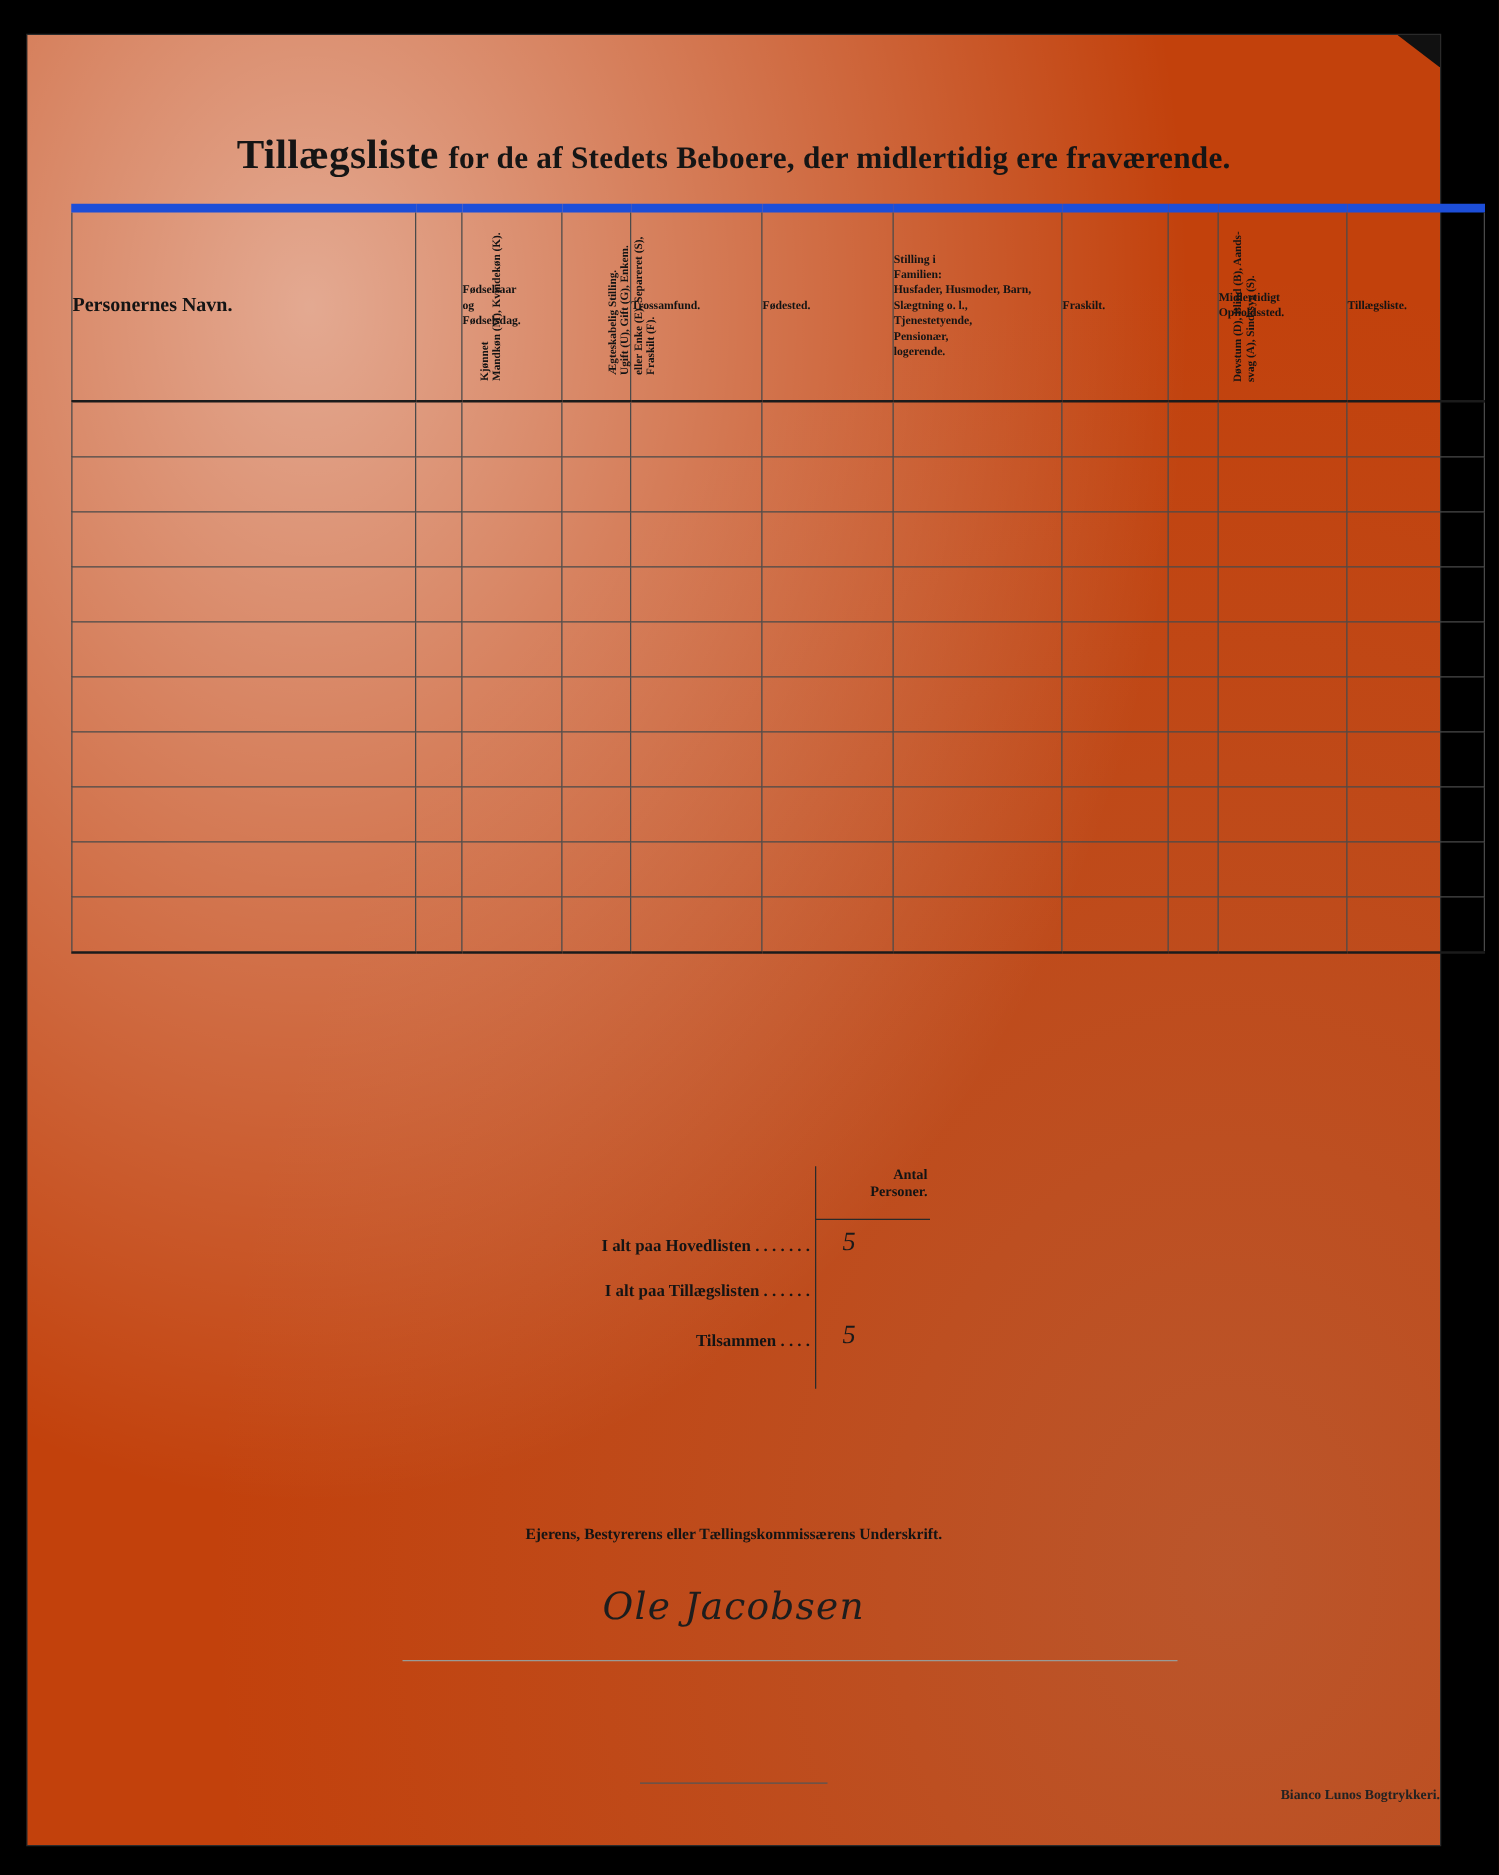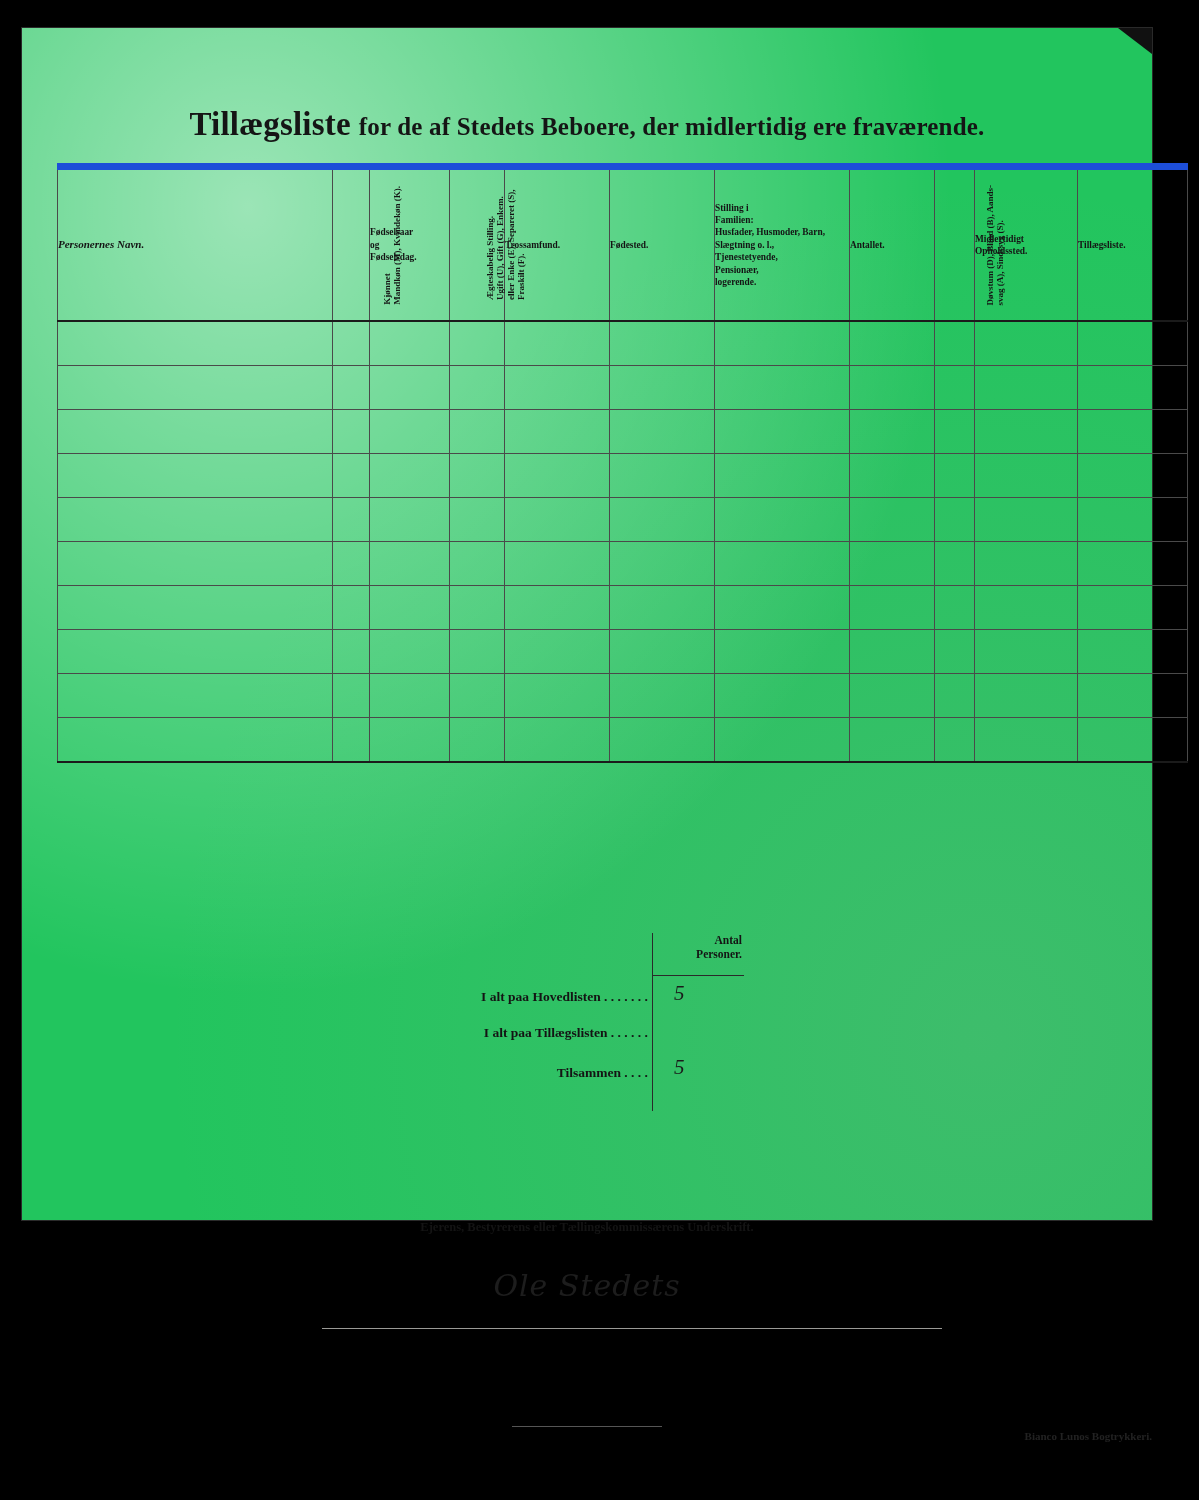--- a/index.html
+++ b/index.html
@@ -11,22 +11,22 @@
     width: 1199px;
     height: 1500px;
     overflow: hidden;
     font-family: "Liberation Serif", serif;
   }
   #page {
     position: absolute;
     left: 22px;
     top: 28px;
     width: 1130px;
-    height: 1192px;
-    background: #22c55e;
+    height: 1448px;
+    background: #c2410c;
     box-shadow: 0 0 0 1px #2a2a2a;
   }
   
   #page:before {
     content: "";
     position: absolute;
     inset: 0;
     background:
       radial-gradient(ellipse at 20% 15%, rgba(255,255,255,0.55), rgba(255,255,255,0) 55%),
       radial-gradient(ellipse at 85% 85%, rgba(160,160,155,0.22), rgba(255,255,255,0) 60%);
@@ -95,21 +95,21 @@
     line-height: 1.15;
     white-space: nowrap;
   }
   table.grid tbody td {
     height: 43px;
   }
   table.grid tbody tr:last-child td {
     border-bottom: 2px solid #1b1b1b;
   }
   .hd-small { font-size: 9.4px; font-weight: bold; line-height: 1.2; }
-  .hd-name  { font-size: 11px; font-weight: bold; font-style: italic; }
+  .hd-name  { font-size: 16px; font-weight: bold; }
 
   
   .subtitle {
     position: absolute;
     left: 0;
     right: 0;
     top: 865px;
     text-align: center;
     font-size: 25px;
     font-weight: bold;
@@ -261,21 +261,21 @@
         <th>
           <span class="hd-small">Trossamfund.</span>
         </th>
         <th>
           <span class="hd-small">Fødested.</span>
         </th>
         <th>
           <span class="hd-small">Stilling i<br>Familien:<br>Husfader, Husmoder, Barn,<br>Slægtning o. l.,<br>Tjenestetyende,<br>Pensionær,<br>logerende.</span>
         </th>
         <th>
-          <span class="hd-small">Antallet.</span>
+          <span class="hd-small">Fraskilt.</span>
         </th>
         <th class="vert">
           <span class="vert-inner">Døvstum (D), Blind (B), Aands-<br>svag (A), Sindssyg (S).</span>
         </th>
         <th>
           <span class="hd-small">Midlertidigt<br>Opholdssted.</span>
         </th>
         <th>
           <span class="hd-small">Tillægsliste.</span>
         </th>
@@ -427,19 +427,19 @@
     <div class="sum-row r1">I alt paa Hovedlisten . . . . . . .</div>
     <div class="sum-val v1">5</div>
 
     <div class="sum-row r2">I alt paa Tillægslisten . . . . . .</div>
 
     <div class="sum-row r3">Tilsammen . . . .</div>
     <div class="sum-val v3">5</div>
   </div>
 
   <div class="signature-label">Ejerens, Bestyrerens eller Tællingskommissærens Underskrift.</div>
-  <div class="signature">Ole Stedets</div>
+  <div class="signature">Ole Jacobsen</div>
   <div class="sig-rule"></div>
 
   <div class="footer-rule"></div>
   <div class="footer">Bianco Lunos Bogtrykkeri.</div>
 
 </div>
 
 </body></html>

